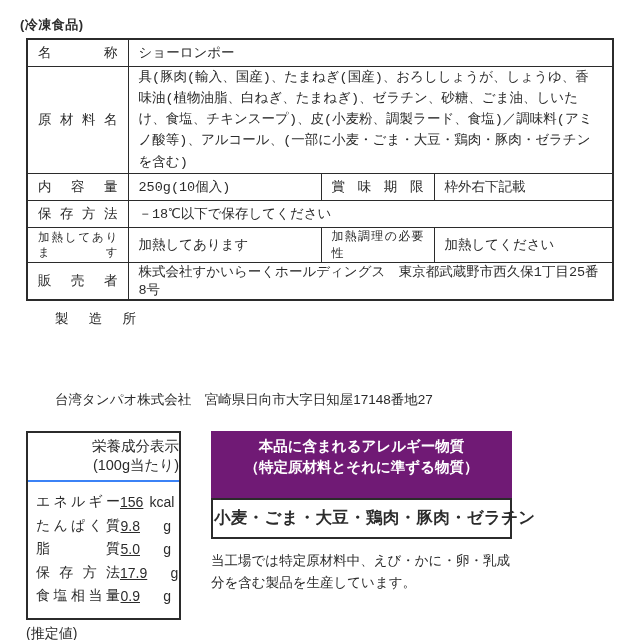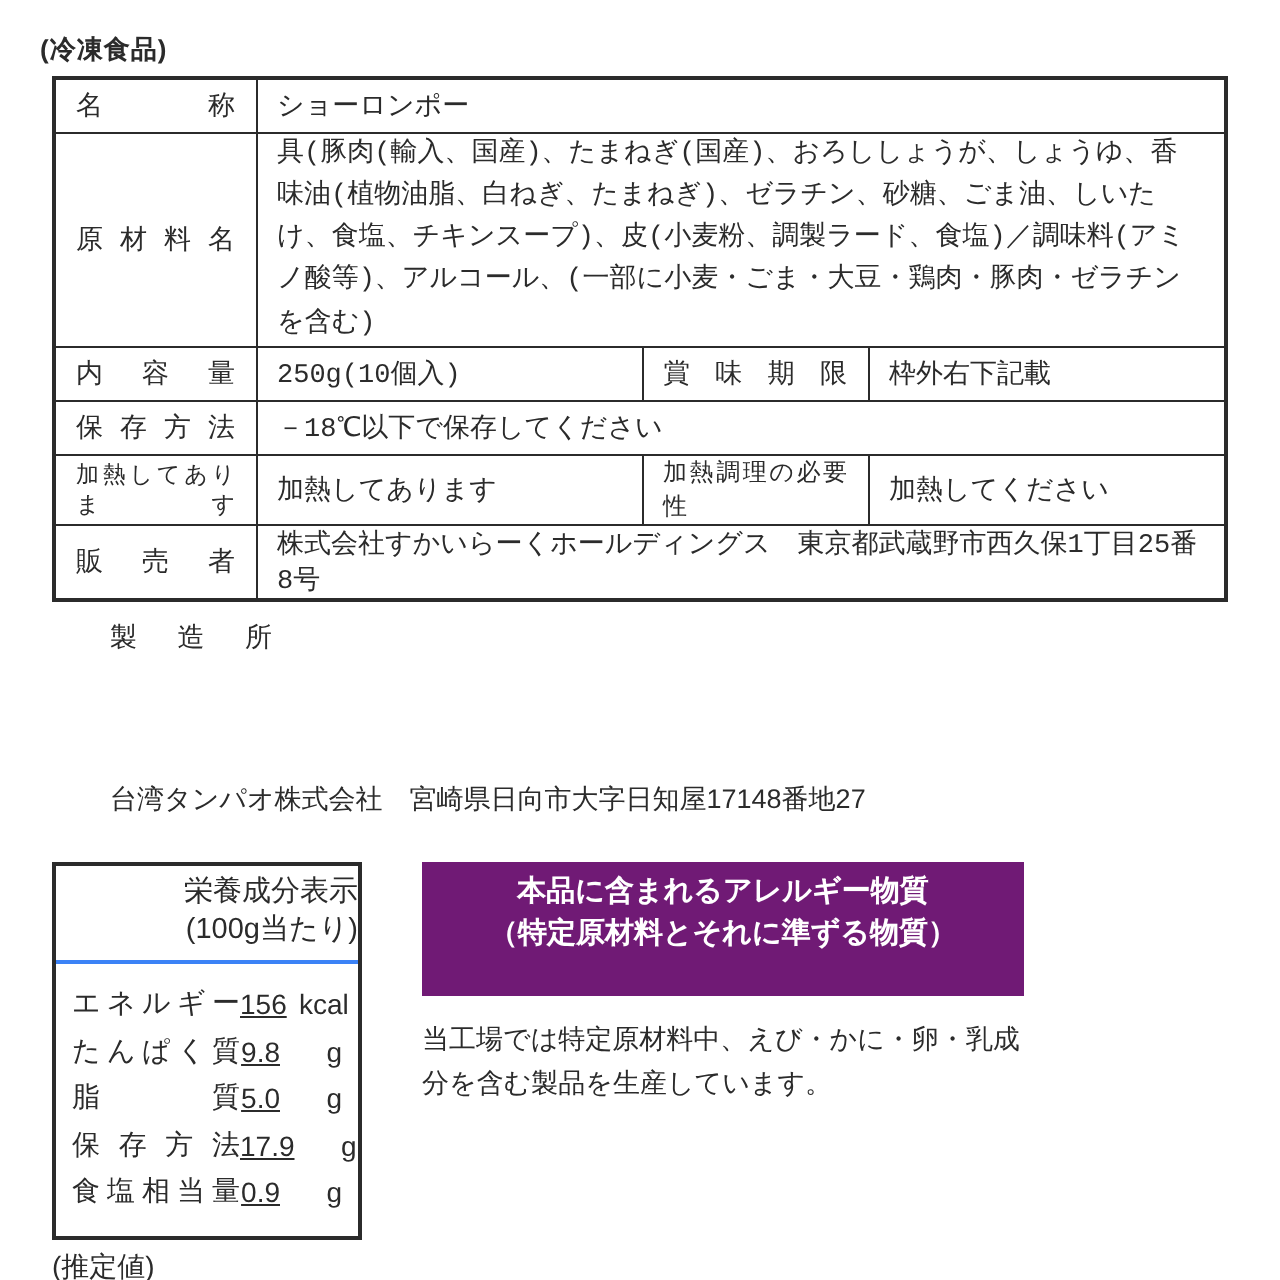--- a/index.html
+++ b/index.html
@@ -205,17 +205,18 @@
         </div>
       </div>
       <div class="estimate">(推定値)</div>
     </div>
 
     <div class="allergy-col">
       <div class="allergy-head">
         <div>本品に含まれるアレルギー物質</div>
         <div>（特定原材料とそれに準ずる物質）</div>
       </div>
+      <div class="allergy-items">小麦・ごま・大豆・鶏肉・豚肉・ゼラチン</div>
       <div class="allergy-note">当工場では特定原材料中、えび・かに・卵・乳成分を含む製品を生産しています。</div>
     </div>
 
   </div>
 </div>
 
 </body></html>

